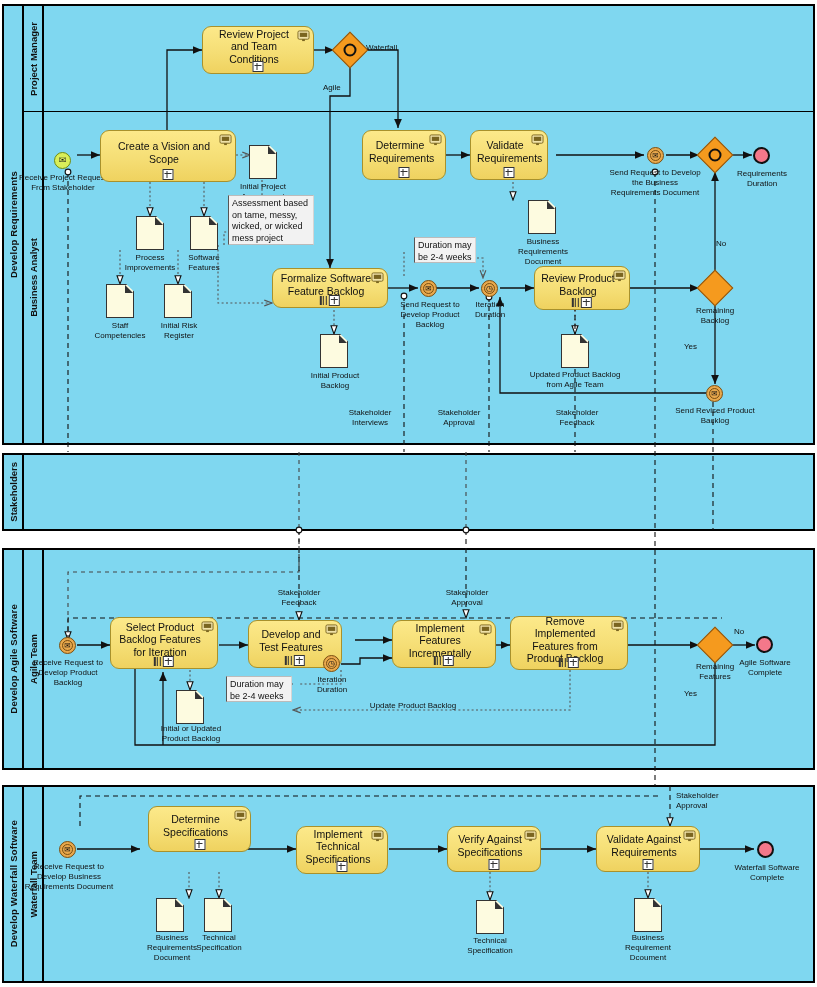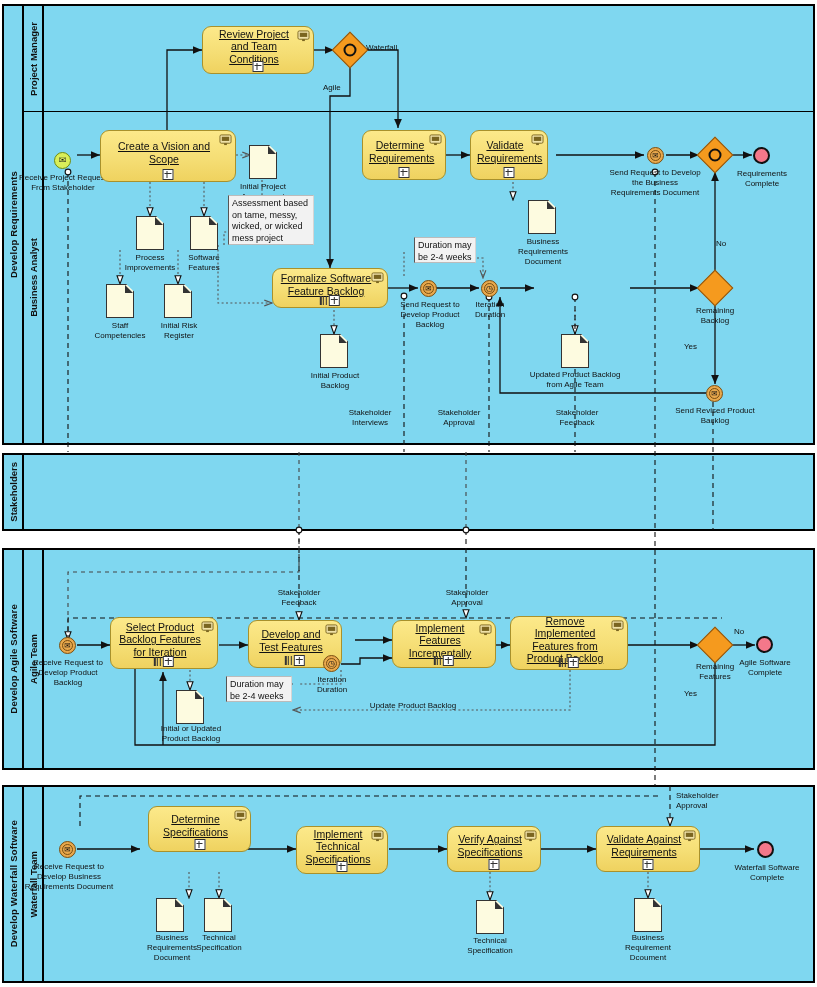--- a/index.html
+++ b/index.html
@@ -13,21 +13,21 @@
            display:flex;align-items:center;justify-content:center;box-sizing:border-box;background:#7FD7F0;}
   .poolhdr span{writing-mode:vertical-rl;transform:rotate(180deg);font-size:9.5px;font-weight:bold;color:#111;
                 letter-spacing:.2px;white-space:nowrap;}
   .lanehdr{position:absolute;width:20px;border-right:2px solid #000;box-sizing:border-box;
            display:flex;align-items:center;justify-content:center;background:#7FD7F0;}
   .lanehdr span{writing-mode:vertical-rl;transform:rotate(180deg);font-size:9.5px;font-weight:bold;color:#111;white-space:nowrap;}
   .lanesep{position:absolute;height:0;border-top:1.5px solid #000;}
 
   .task{position:absolute;box-sizing:border-box;background:linear-gradient(180deg,#FCE98A 0%,#F5DE75 55%,#EFD25F 100%);
         border:1.5px solid #A8912C;border-radius:9px;display:flex;align-items:center;justify-content:center;
-        text-align:center;font-size:10.5px;color:#111;line-height:12.5px;padding:4px 14px 11px 6px;text-decoration:underline;}
+        text-align:center;font-size:10.5px;color:#111;line-height:12.5px;padding:4px 14px 11px 6px;}
   .task .lbl{display:block;width:100%;}
   .tico{position:absolute;right:3px;top:3px;width:13px;height:12px;}
   .tmark{position:absolute;left:50%;transform:translateX(-50%);bottom:1px;display:flex;align-items:center;gap:1px;}
   .mplus{width:9px;height:9px;border:1.2px solid #333;background:#fff;position:relative;}
   .mplus:before{content:"";position:absolute;left:3.2px;top:1px;width:1.2px;height:6.6px;background:#333;}
   .mplus:after{content:"";position:absolute;top:3.2px;left:1px;height:1.2px;width:6.6px;background:#333;}
   .mpar{display:flex;gap:1.3px;margin-right:1px;}
   .mpar i{display:block;width:1.6px;height:9px;background:#333;}
 
   .ev{position:absolute;border-radius:50%;box-sizing:border-box;}
@@ -293,21 +293,21 @@
       <span style="font-size:7.5px;color:#111;">✉</span>
     </div>
   </div>
   <div class="cap" style="left:608px;top:168px;width:94px;">Send Request to Develop the Business Requirements Document</div>
 
   <div class="gw" style="left:702px;top:142px;">
     <div class="core"></div>
   </div>
 
   <div class="ev ev-end" style="left:753px;top:147px;"></div>
-  <div class="cap" style="left:722px;top:169px;width:80px;">Requirements Complete</div>
+  <div class="cap" style="left:722px;top:169px;width:80px;">Requirements Duration</div>
 
   <div class="note" style="left:414px;top:237px;width:62px;height:26px;">Duration may be 2-4 weeks</div>
 
   <div class="task" style="left:272px;top:268px;width:116px;height:40px;">
     <span class="lbl">Formalize Software Feature Backlog</span>
     <svg class="tico" viewBox="0 0 14 13">
         <rect x="1" y="1" width="12" height="9" rx="1.5" fill="#F0E2A8" stroke="#7a6520"></rect>
         <rect x="3" y="3" width="8" height="4.5" fill="#7a6520"></rect>
         <rect x="5.5" y="10" width="3" height="2" fill="#7a6520"></rect>
       </svg>
@@ -331,20 +331,36 @@
   </div>
   <div class="cap" style="left:394px;top:300px;width:72px;">Send Request to Develop Product Backlog</div>
 
   <div class="ev ev-inter" style="left:481px;top:280px;">
     <div class="inner">
         <span style="font-size:8px;color:#111;">◷</span>
       </div>
   </div>
   <div class="cap" style="left:463px;top:300px;width:54px;">Iteration Duration</div>
 
+  <div class="task" style="left:534px;top:266px;width:96px;height:44px;">
+    <span class="lbl">Review Product Backlog</span>
+    <svg class="tico" viewBox="0 0 14 13">
+        <rect x="1" y="1" width="12" height="9" rx="1.5" fill="#F0E2A8" stroke="#7a6520"></rect>
+        <rect x="3" y="3" width="8" height="4.5" fill="#7a6520"></rect>
+        <rect x="5.5" y="10" width="3" height="2" fill="#7a6520"></rect>
+      </svg>
+    <div class="tmark">
+      <div class="mpar">
+          <i></i>
+          <i></i>
+          <i></i>
+        </div>
+      <div class="mplus"></div>
+    </div>
+  </div>
 
   <div class="doc" style="left:561px;top:334px;"></div>
   <div class="cap" style="left:527px;top:370px;width:96px;">Updated Product Backlog from Agile Team</div>
 
   <div class="gw" style="left:702px;top:275px;"></div>
   <div class="cap" style="left:682px;top:306px;width:66px;text-align:center;">Remaining Backlog</div>
   <div class="flowlbl" style="left:716px;top:239px;">No</div>
   <div class="flowlbl" style="left:684px;top:342px;">Yes</div>
 
   <div class="ev ev-inter" style="left:706px;top:385px;">

